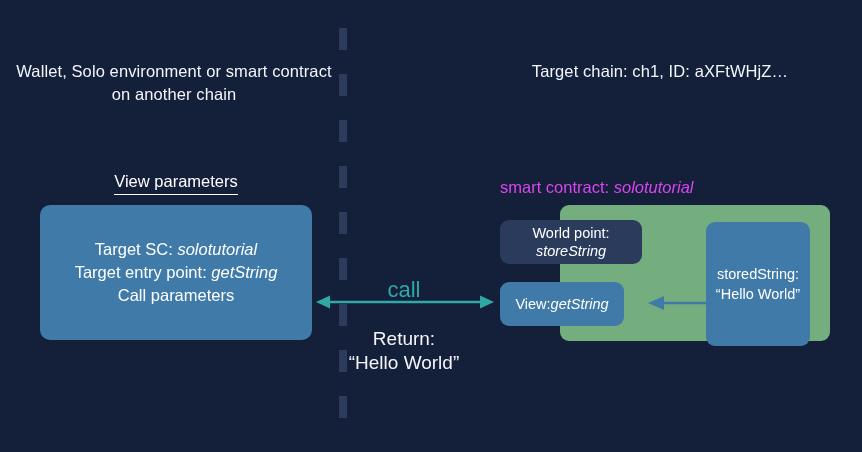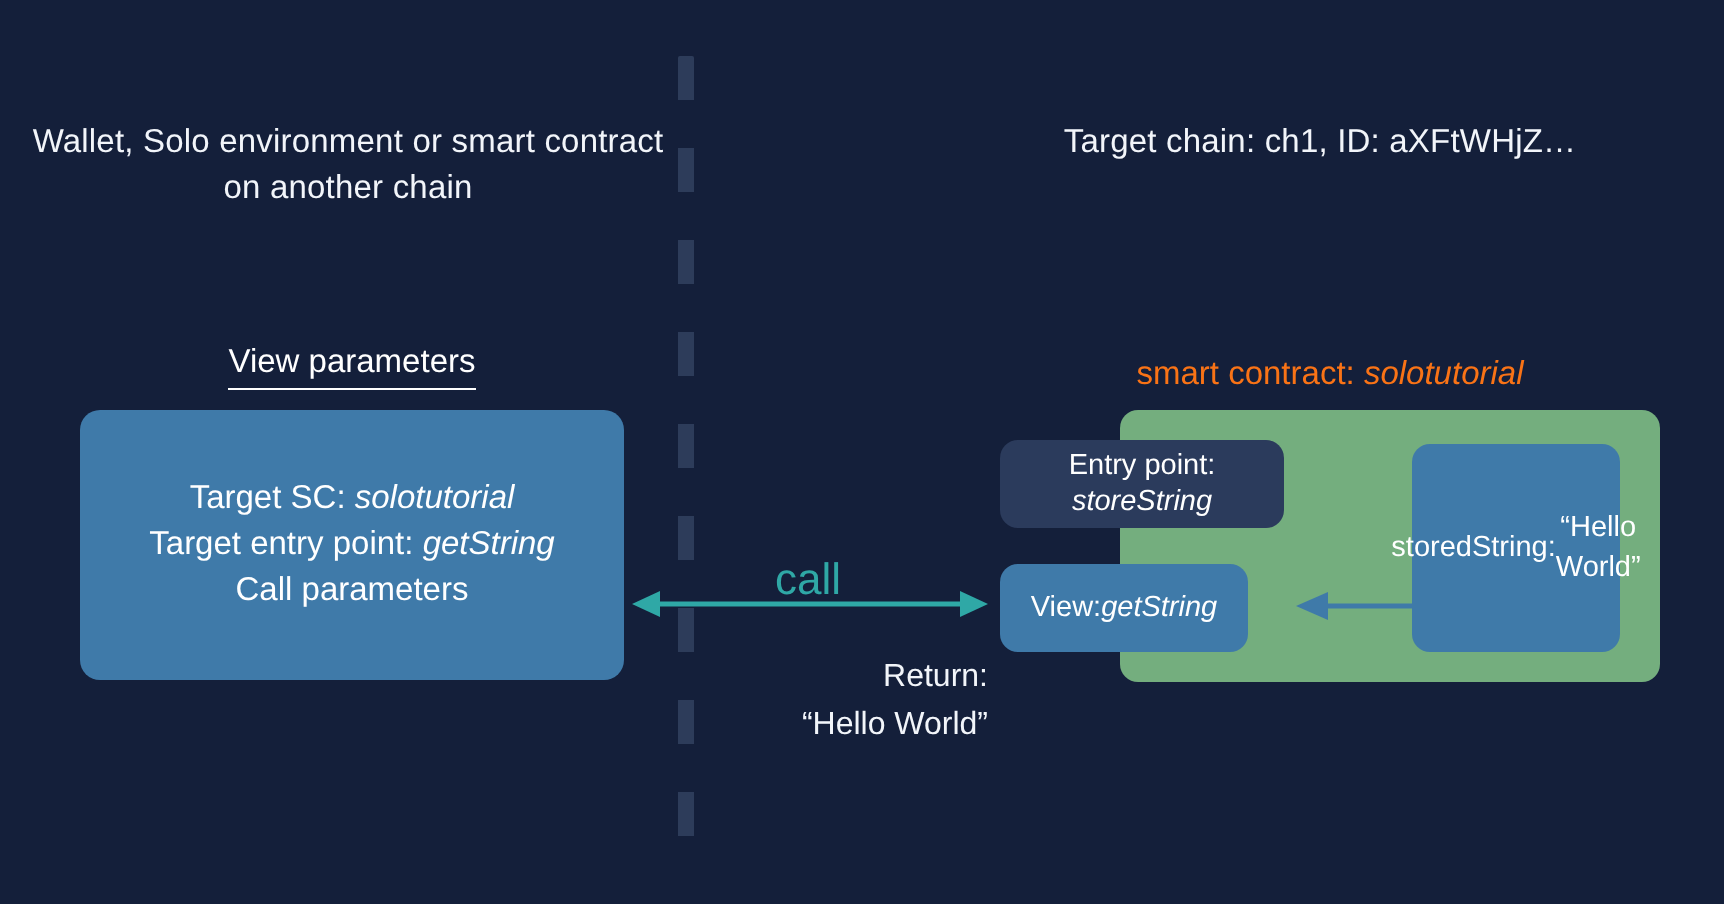--- a/index.html
+++ b/index.html
@@ -109,35 +109,35 @@
     left: 316px;
     top: 292px;
     width: 178px;
     height: 20px;
   }
   .return-label {
     position: absolute;
     left: 314px;
     top: 327px;
     width: 180px;
-    text-align: right;
-    font-size: 16px;
+    text-align: center;
+    font-size: 19px;
     line-height: 24px;
     color: #f2f5fa;
   }
 
   
   .sc-title {
     position: absolute;
     left: 500px;
     top: 178px;
     width: 330px;
-    text-align: center;
-    font-size: 16.5px;
-    color: #f97316;
+    text-align: left;
+    font-size: 16.5px;
+    color: #d946ef;
   }
   .sc-title em { font-style: italic; }
 
   .green-box {
     position: absolute;
     left: 560px;
     top: 205px;
     width: 270px;
     height: 136px;
     background: #74ae7e;
@@ -176,25 +176,25 @@
     font-size: 14.5px;
     color: #ffffff;
   }
   .view-box em { font-style: italic; }
 
   .stored-box {
     position: absolute;
     left: 706px;
     top: 222px;
     width: 104px;
-    height: 104px;
+    height: 124px;
     background: #3f7aa9;
     border-radius: 9px;
     display: flex;
-    flex-direction: row;
+    flex-direction: column;
     align-items: center;
     justify-content: center;
     font-size: 14.5px;
     line-height: 20px;
     color: #ffffff;
     text-align: center;
   }
 
   .inner-arrow {
     position: absolute;
@@ -251,21 +251,21 @@
   <div class="green-box"></div>
 
   <div class="inner-arrow">
     <svg width="58" height="18" viewBox="0 0 58 18" xmlns="http://www.w3.org/2000/svg">
       <line x1="14" y1="9" x2="58" y2="9" stroke="#3f7aa9" stroke-width="2.4"></line>
       <polygon points="0,9 16,2 16,16" fill="#3f7aa9"></polygon>
     </svg>
   </div>
 
   <div class="entry-box">
-    <div>Entry point:</div>
+    <div>World point:</div>
     <em>storeString</em>
   </div>
 
   <div class="view-box">
     <span>View: </span>
       <em>getString</em>
   </div>
 
   <div class="stored-box">
     <div>storedString:</div>

